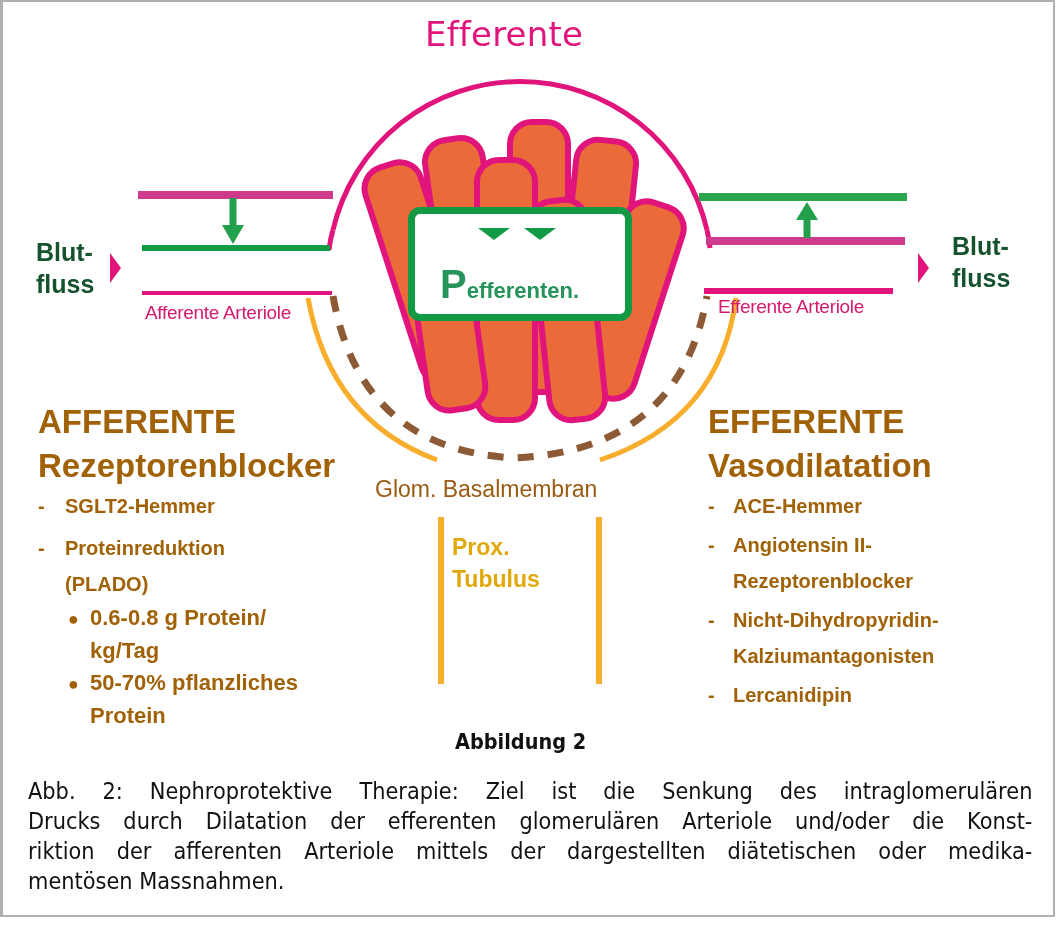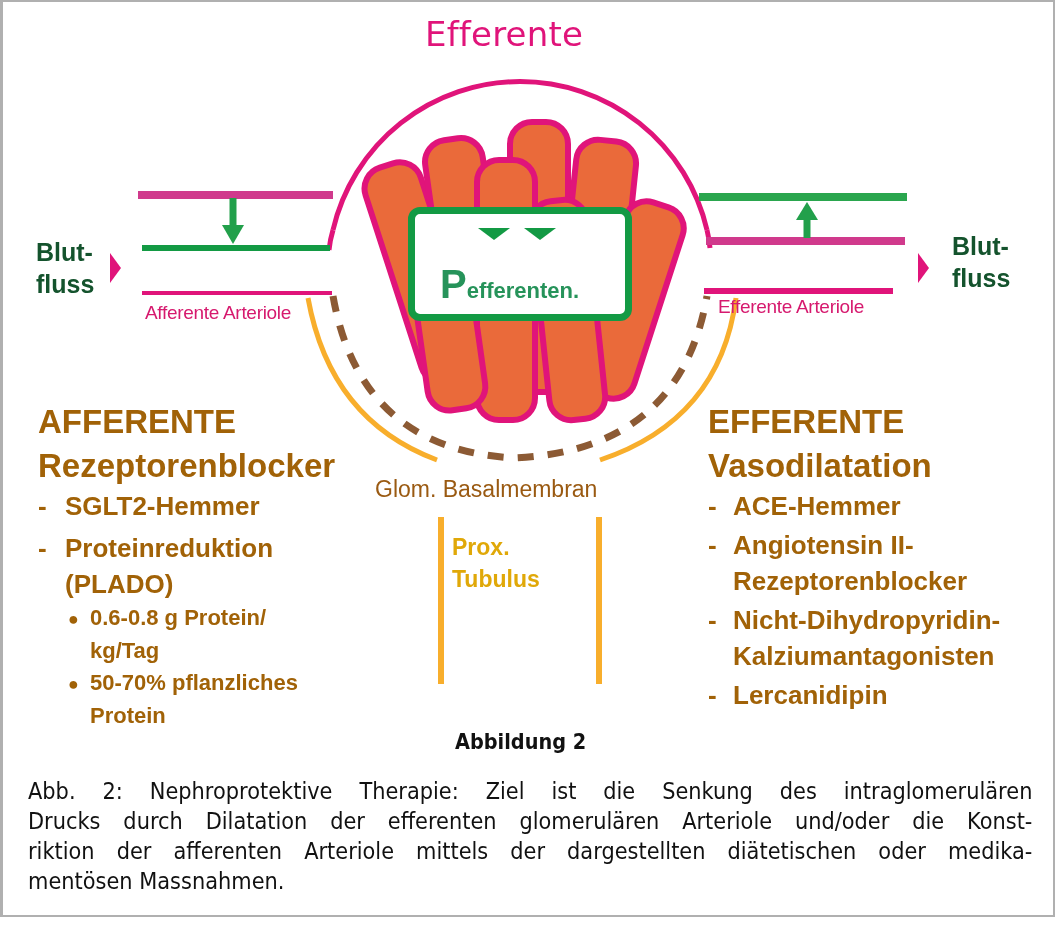--- a/index.html
+++ b/index.html
@@ -7,21 +7,21 @@
          font-family:"Liberation Sans", sans-serif; }
   .frame { position:absolute; left:0; top:0; width:1050px; height:913px;
            border:2px solid #b0b0b0; border-left:3px solid #b0b0b0; box-sizing:content-box; background:#fff; }
   svg.diagram { position:absolute; left:0; top:0; width:1057px; height:944px; }
   .t { position:absolute; white-space:nowrap; }
   .green { color:#a16207; font-weight:bold; }
   .title { left:425px; top:14px; font-size:34px; font-family:"DejaVu Sans", sans-serif; color:#e0147a; letter-spacing:0.2px; }
   .blut { font-size:25px; line-height:32px; color:#14532d;font-weight:bold; }
   .arteriole-label { font-size:19px; color:#d6196e; letter-spacing:-0.3px;margin-top:40px; }
   .heading { font-size:33px; line-height:44px; }
-  .item { font-size:26px; line-height:36px; }
+  .item { font-size:20px; line-height:36px; }
   .sub { font-size:22px; line-height:32px; }
   .basal { left:375px; top:476px; font-size:23px; font-weight:normal; color:#9a5a12; }
   .tubulus { left:452px; top:531px; font-size:23px; line-height:32px; font-weight:bold; color:#e0a808; text-align:left; }
   .abbildung { left:455px; top:730px; font-size:21px; font-weight:bold; color:#111; font-family:"DejaVu Sans", sans-serif; transform:scaleX(0.92); transform-origin:left; }
   .caption { position:absolute; left:28px; top:776px; width:1004px; font-size:22.5px; line-height:30px; color:#111;
              font-family:"DejaVu Sans", sans-serif; text-align:justify; transform:scaleX(0.93); transform-origin:left; width:1080px; }
   .caption-line { display:block; text-align:justify; text-align-last:justify; }
   .caption-line.last { text-align-last:left; }
   .pbox { position:absolute; left:408px; top:207px; width:224px; height:114px; border:7px solid #139a44; border-radius:12px; background:#fff; box-sizing:border-box; }
   .pbig { position:absolute; left:440px; top:262px; font-size:40px; font-weight:bold; color:#26935a; }

